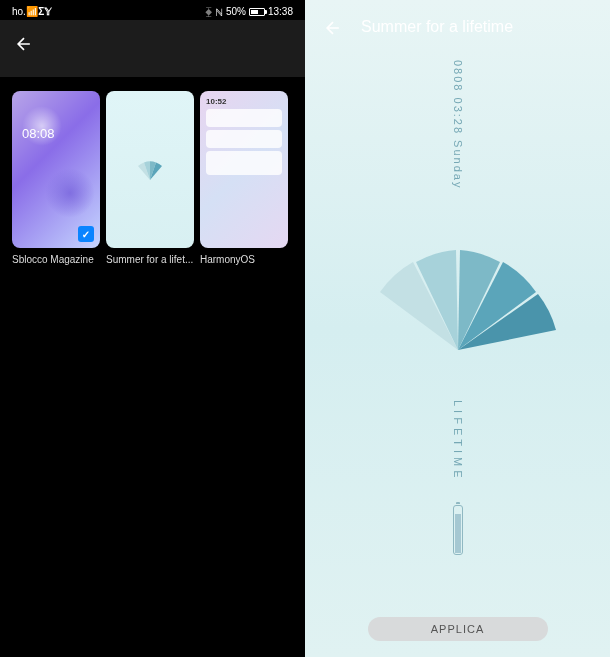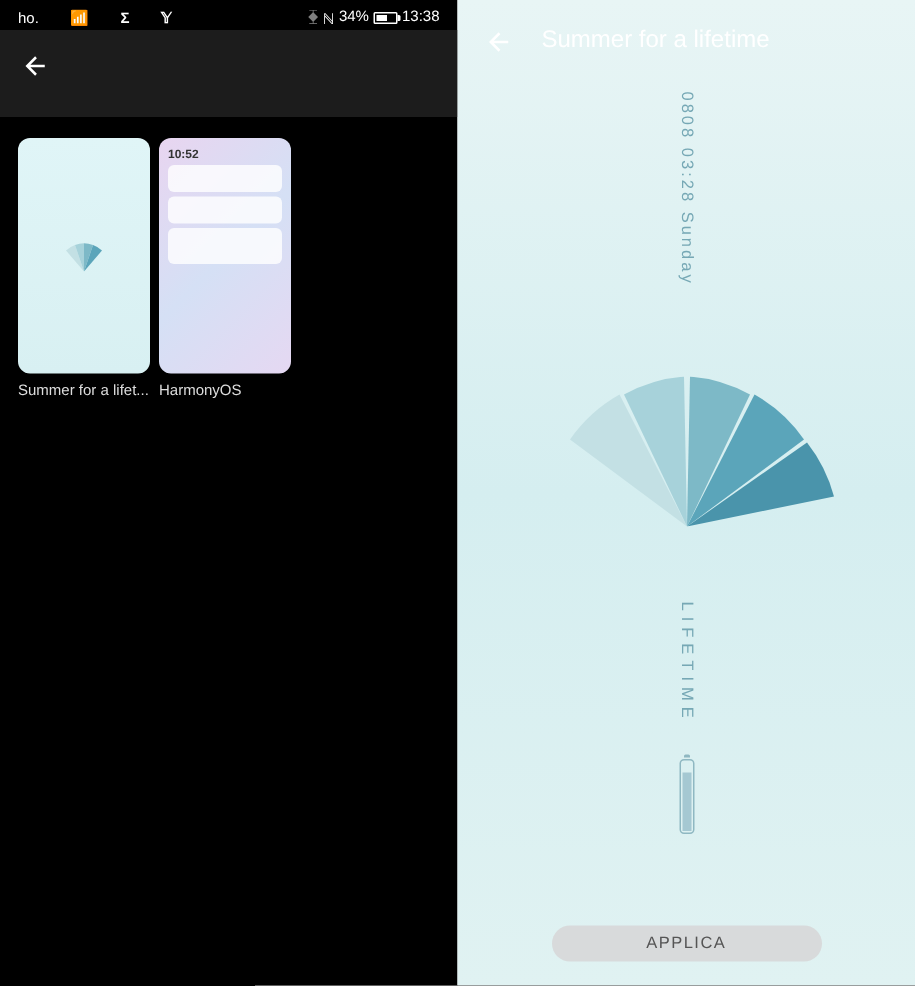--- a/index.html
+++ b/index.html
@@ -3,21 +3,21 @@
   <meta charset="utf-8">
   <style>
     * { margin: 0; padding: 0; box-sizing: border-box; }
     body { font-family: -apple-system, BlinkMacSystemFont, sans-serif; background: #fff; }
     .container { display: flex; width: 610px; height: 657px; }
     
     
     .left-panel { width: 305px; height: 100%; background: #000; display: flex; flex-direction: column; }
     
     .status-bar { height: 20px; padding: 3px 12px 0; display: flex; justify-content: space-between; align-items: center; color: #fff; font-size: 10px; }
-    .status-left { display: flex; align-items: flex-end; gap: 21px; }
+    .status-left { display: flex; align-items: flex-start; gap: 0; }
     .status-right { display: flex; align-items: center; gap: 3px; }
     .icon-box { font-size: 10px; font-weight: bold; }
     .battery-icon { width: 16px; height: 8px; border: 1px solid #fff; border-radius: 1px; position: relative; display: inline-block; }
     .battery-icon::after { content: ''; position: absolute; right: -3px; top: 1px; width: 2px; height: 4px; background: #fff; border-radius: 0 1px 1px 0; }
     .battery-fill { position: absolute; left: 1px; top: 1px; width: 50%; height: calc(100% - 2px); background: #fff; }
     
     .header { display: flex; align-items: center; padding: 14px 14px 18px; background: #1c1c1c; }
     .back-icon { color: #fff; margin-right: 18px; font-size: 20px; cursor: pointer; }
     .header-title { color: #fff; font-size: 16px; font-weight: 500; }
     
@@ -75,38 +75,45 @@
     <div class="status-bar">
       <div class="status-left">
         <span>ho.</span>
         <span>📶</span>
         <span class="icon-box">Σ</span>
         <span class="icon-box">𝕐</span>
       </div>
       <div class="status-right">
         <span style="opacity:0.5">⧱</span>
         <span>ℕ</span>
-        <span>34%</span>
+        <span>50%</span>
         <span class="battery-icon">
             <span class="battery-fill"></span>
           </span>
         <span>13:38</span>
       </div>
     </div>
 
     <div class="header">
       <span class="back-icon">
         <svg width="20" height="20" viewBox="0 0 24 24" fill="none" stroke="currentColor" stroke-width="2">
             <path d="M19 12H5M12 19l-7-7 7-7"></path>
           </svg>
       </span>
     </div>
 
     <div class="themes-grid">
 
+      <div class="theme-item">
+        <div class="theme-thumb thumb-sblocco">
+          <div class="sblocco-time">08:08</div>
+          <div class="thumb-check">✓</div>
+        </div>
+        <div class="theme-label">Sblocco Magazine</div>
+      </div>
 
       <div class="theme-item">
         <div class="theme-thumb thumb-summer">
           <svg class="mini-fan" viewBox="0 0 100 50">
             <path d="M50 50 L20 15 A45 45 0 0 1 35 6 Z" fill="#c3e0e4"></path>
             <path d="M50 50 L35 6 A45 45 0 0 1 50 3 Z" fill="#a7d2da"></path>
             <path d="M50 50 L50 3 A45 45 0 0 1 65 6 Z" fill="#7db9c7"></path>
             <path d="M50 50 L65 6 A45 45 0 0 1 80 15 Z" fill="#5ba5ba"></path>
           </svg>
         </div>

